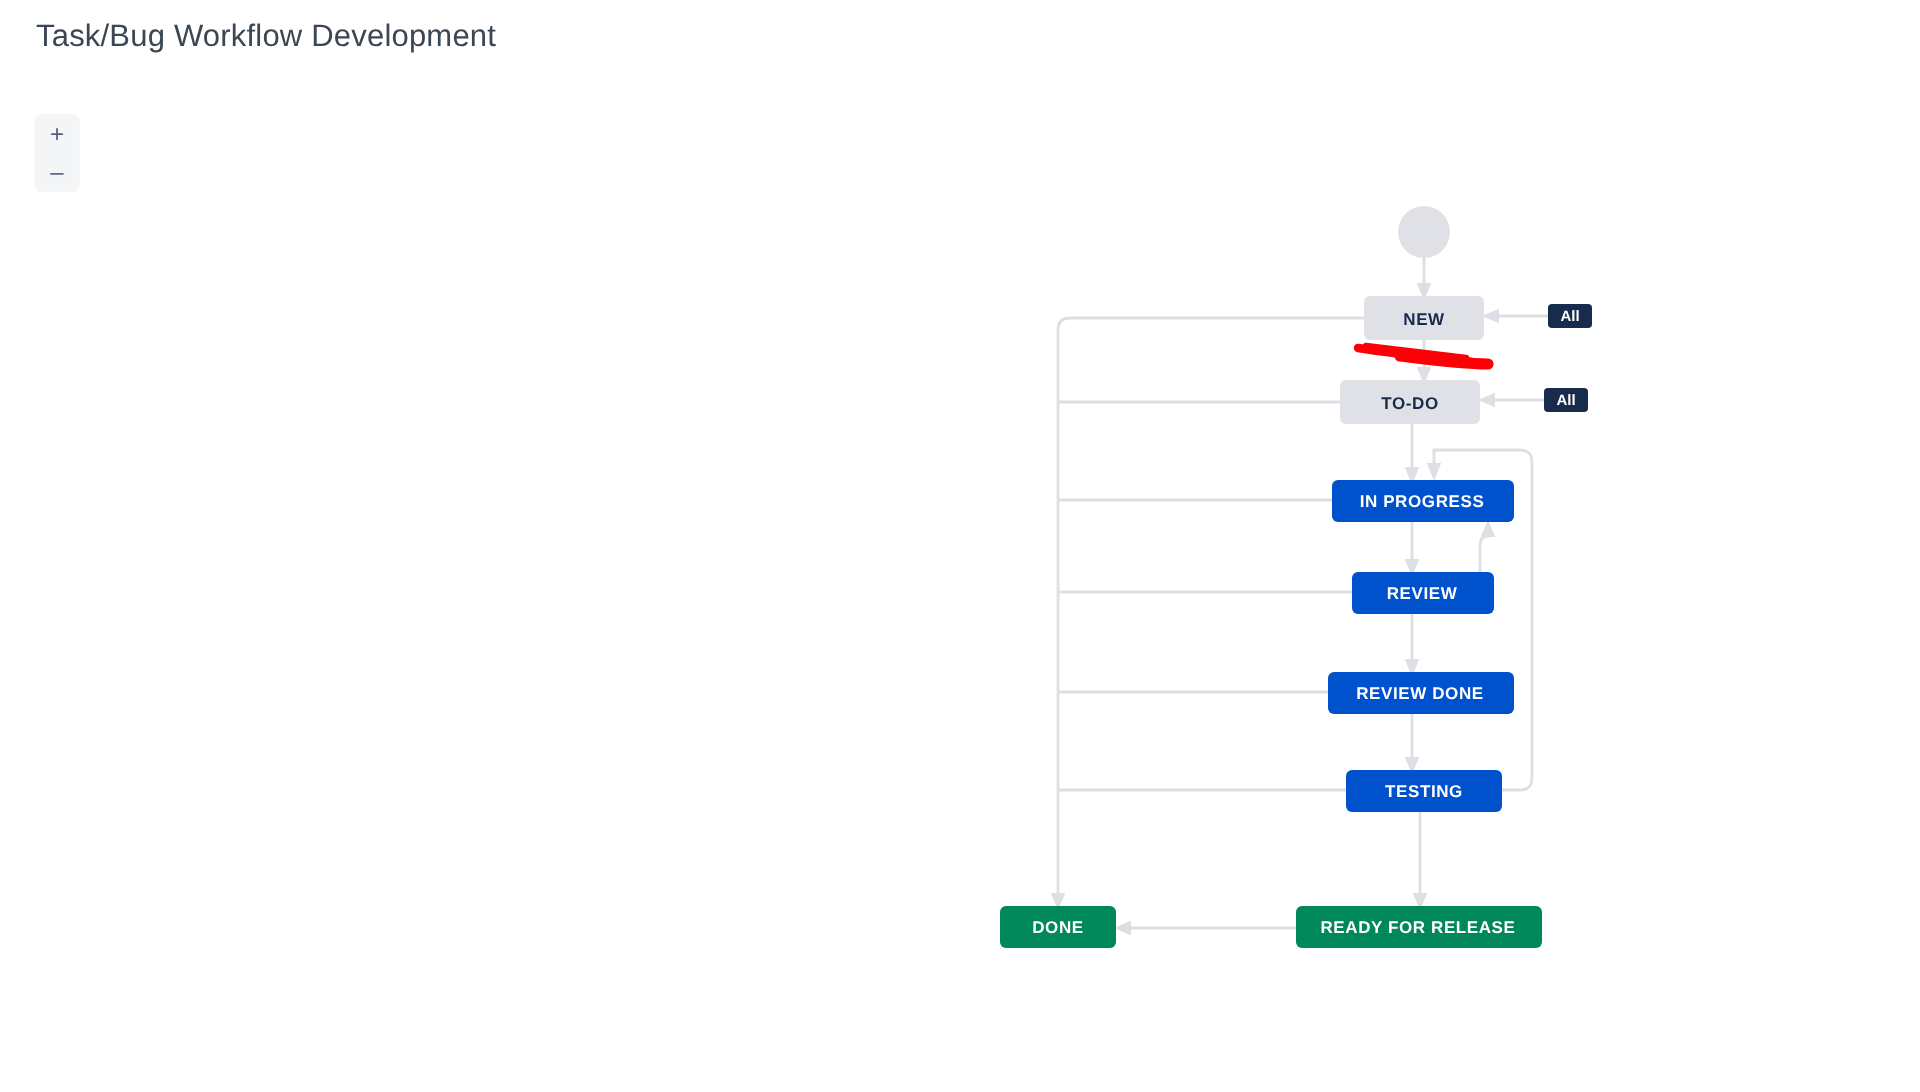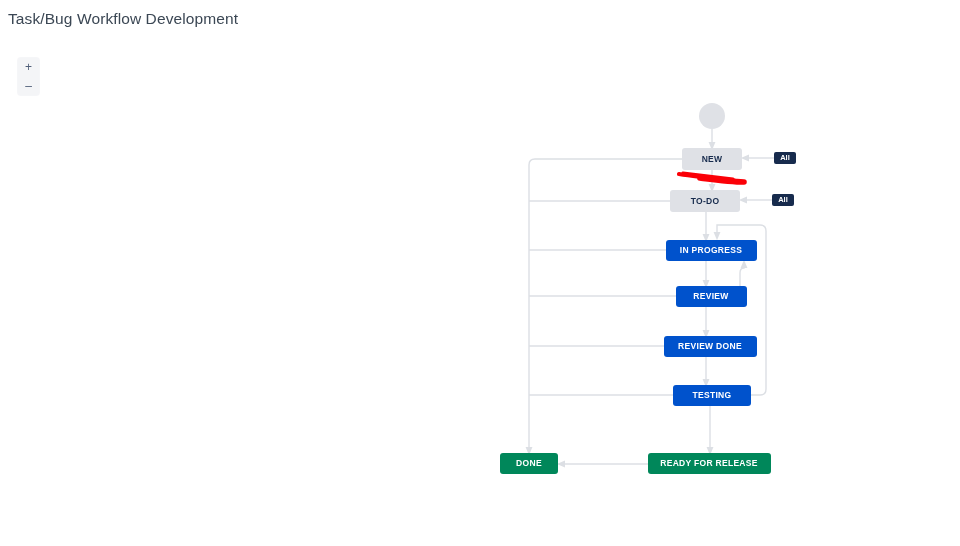--- a/index.html
+++ b/index.html
@@ -11,21 +11,21 @@
   body {
     width: 960px;
     height: 546px;
     overflow: hidden;
     font-family: "Liberation Sans", sans-serif;
     color: #172b4d;
     position: relative;
   }
   #page-title {
     position: absolute;
-    left: 8px;
+    left: 18px;
     top: 10px;
     font-size: 15.5px;
     font-weight: 400;
     color: #3b4754;
     letter-spacing: 0.1px;
     white-space: nowrap;
   }
   #zoom-control {
     position: absolute;
     left: 18px;

